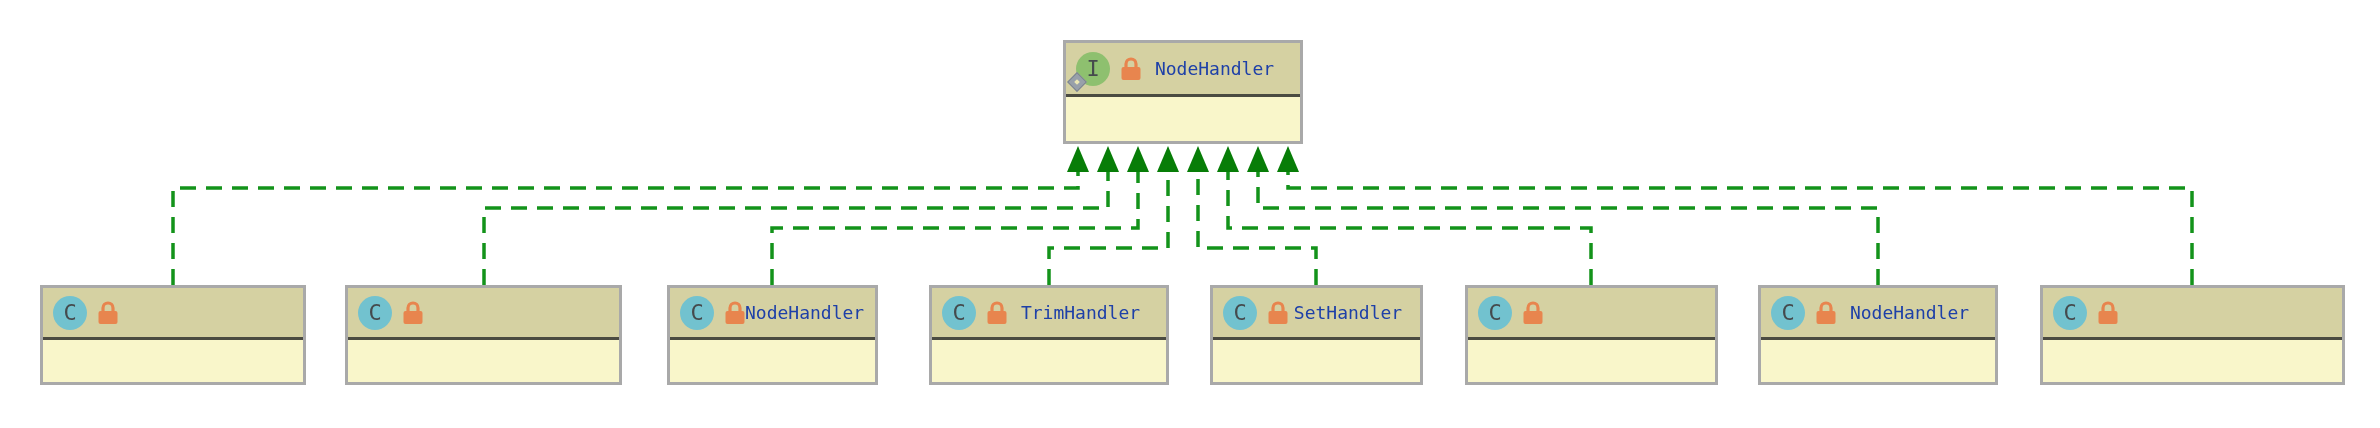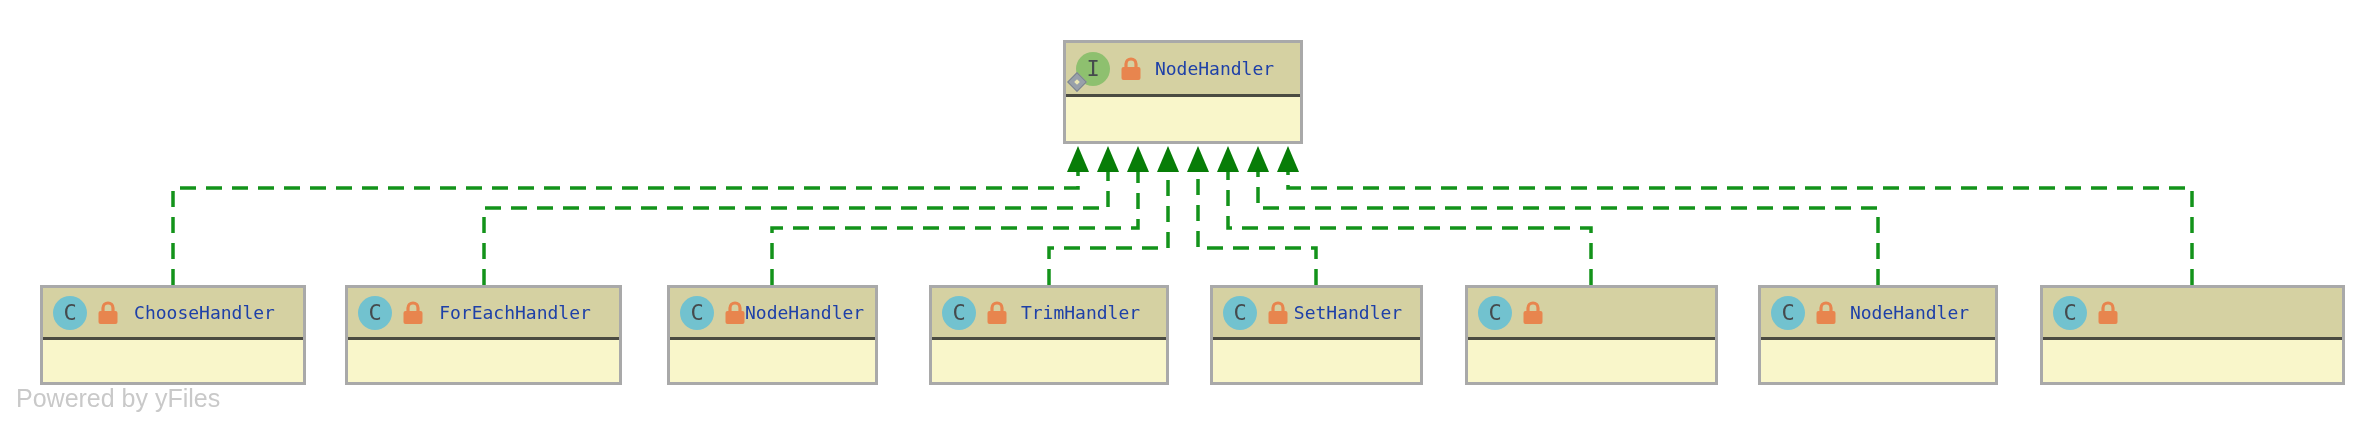--- a/index.html
+++ b/index.html
@@ -163,37 +163,35 @@
     <div class="node-header">
       <span class="badge class-badge">
         <span>C</span>
       </span>
       <span class="lock">
         <svg width="20" height="25" viewBox="0 0 20 25">
           <path d="M5,12 V8 a5,5 0 0 1 10,0 V12" fill="none" stroke="#e8854e" stroke-width="3.2"></path>
           <rect x="0.5" y="11" width="19" height="13" rx="2" fill="#e8854e"></rect>
         </svg>
       </span>
-      <span class="node-title">ChooseHandler</span>
     </div>
     <div class="node-body"></div>
   </div>
 
   <div class="node" style="left:345px; top:285px; width:277px; height:100px;">
     <div class="node-header">
       <span class="badge class-badge">
         <span>C</span>
       </span>
       <span class="lock">
         <svg width="20" height="25" viewBox="0 0 20 25">
           <path d="M5,12 V8 a5,5 0 0 1 10,0 V12" fill="none" stroke="#e8854e" stroke-width="3.2"></path>
           <rect x="0.5" y="11" width="19" height="13" rx="2" fill="#e8854e"></rect>
         </svg>
       </span>
-      <span class="node-title">ForEachHandler</span>
     </div>
     <div class="node-body"></div>
   </div>
 
   <div class="node" style="left:667px; top:285px; width:211px; height:100px;">
     <div class="node-header">
       <span class="badge class-badge">
         <span>C</span>
       </span>
       <span class="lock">
@@ -278,15 +276,14 @@
       <span class="lock">
         <svg width="20" height="25" viewBox="0 0 20 25">
           <path d="M5,12 V8 a5,5 0 0 1 10,0 V12" fill="none" stroke="#e8854e" stroke-width="3.2"></path>
           <rect x="0.5" y="11" width="19" height="13" rx="2" fill="#e8854e"></rect>
         </svg>
       </span>
     </div>
     <div class="node-body"></div>
   </div>
 
-  <div class="watermark">Powered by yFiles</div>
 
 </div>
 
 </body></html>

